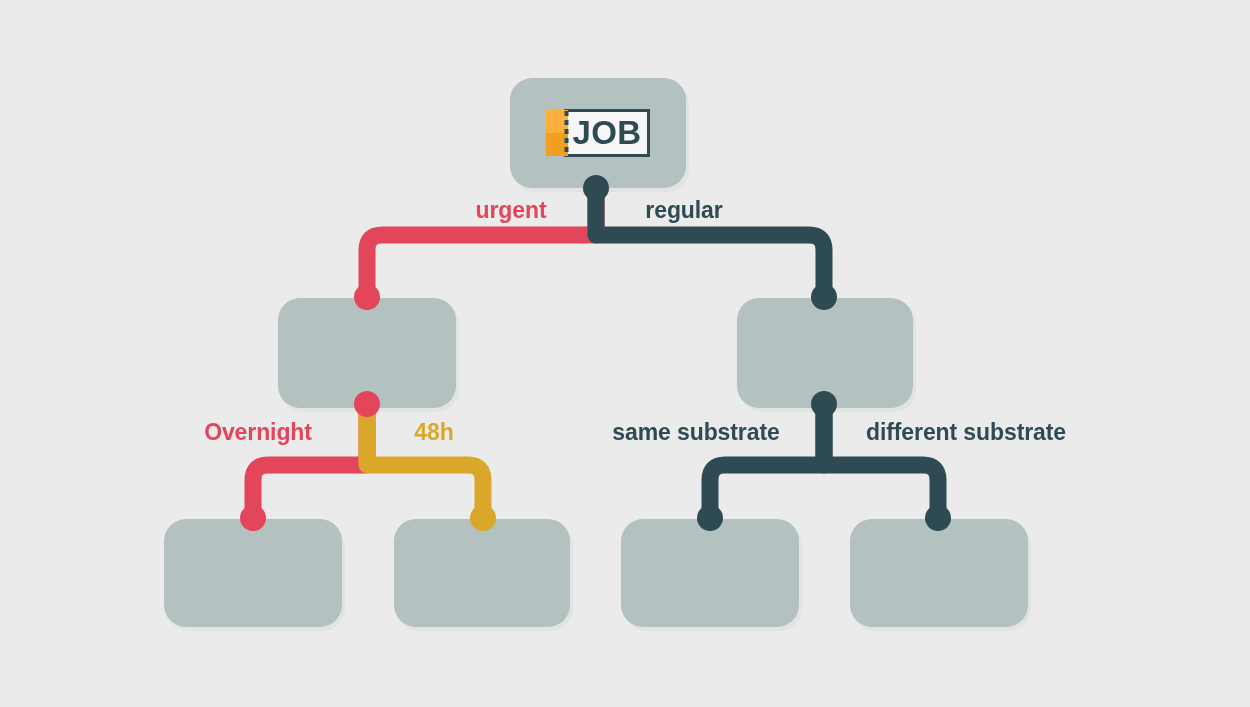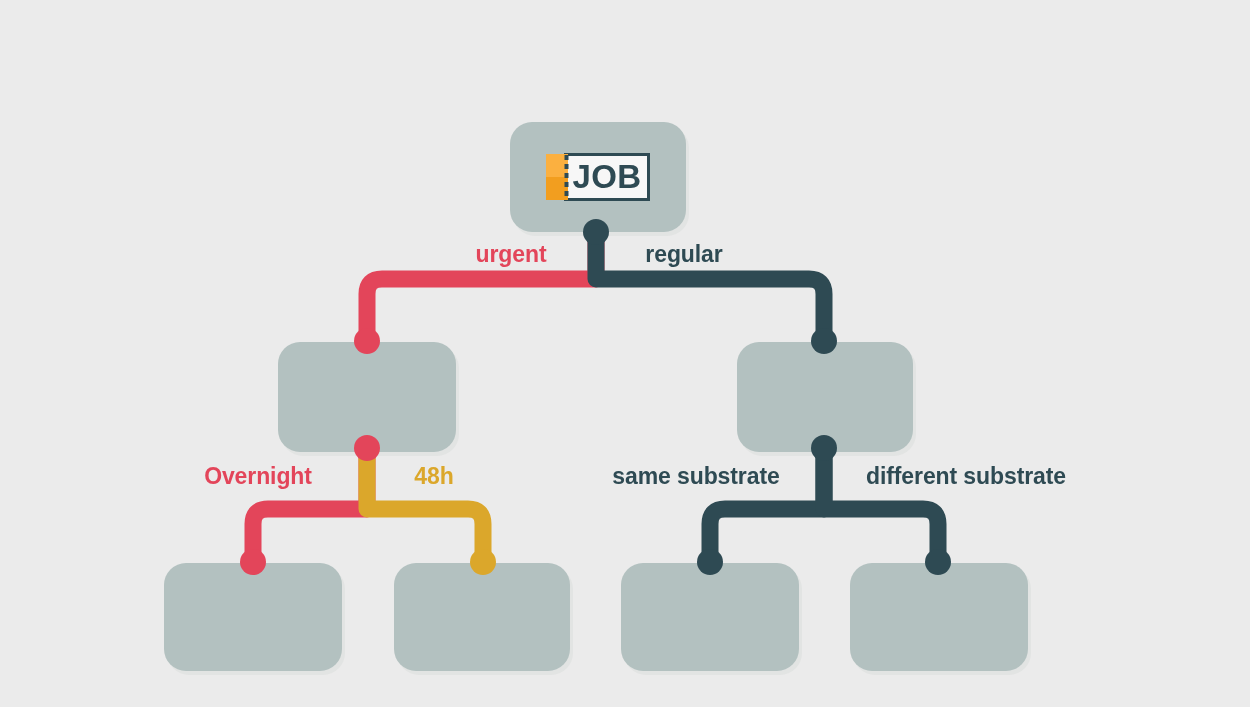--- a/index.html
+++ b/index.html
@@ -12,21 +12,20 @@
     height: 707px;
     background: #ebebeb;
     font-family: "Liberation Sans", sans-serif;
     overflow: hidden;
   }
   #diagram-root {
     position: relative;
     width: 1250px;
     height: 518px;
     background: #ebebeb;
-    margin-top: 44px;
   }
   #tree-svg {
     position: absolute;
     top: 0;
     left: 0;
     width: 1250px;
     height: 707px;
     display: block;
   }
   .edge-label {

